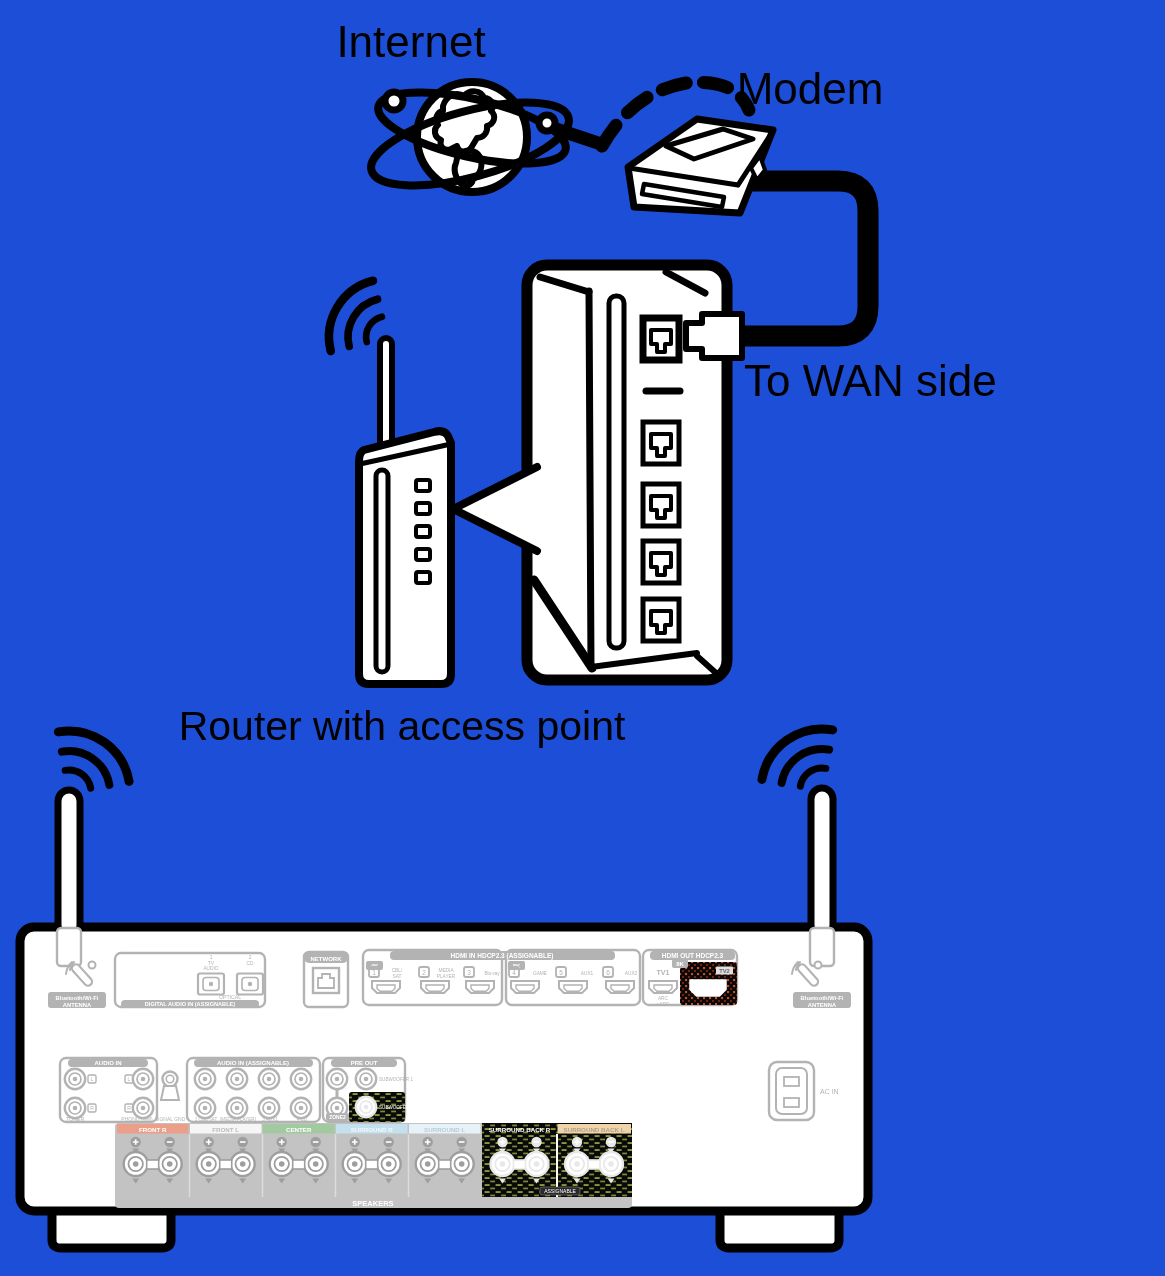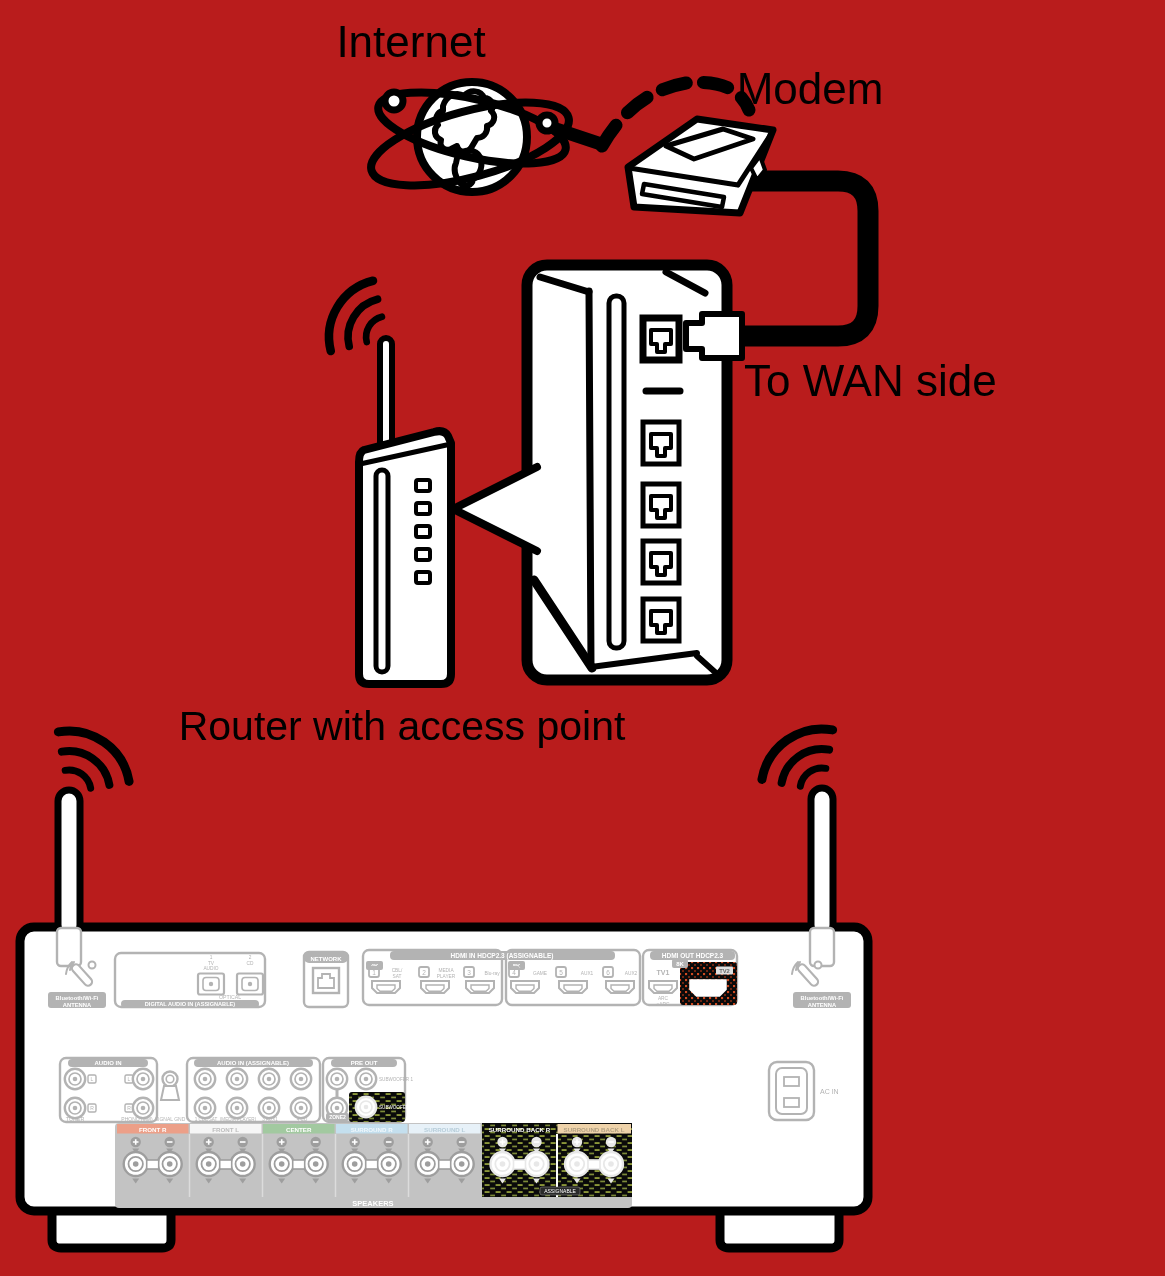--- a/index.html
+++ b/index.html
@@ -1,16 +1,16 @@
 <!DOCTYPE html>
 <html><head>
 <meta charset="utf-8">
 <style>
   html,body { margin:0; padding:0; background:#fff; }
-  .page { width:1165px; height:1276px; position:relative; background:#b91c1c; }
+  .page { width:1165px; height:1276px; position:relative; background:#1d4ed8; }
   svg { font-family:"Liberation Sans", sans-serif; }
   text { text-anchor:middle; }
   .st { text-anchor:start; }
   .k  { stroke:#000; fill:none; stroke-linecap:round; stroke-linejoin:round; }
   .kf { stroke:#000; fill:#fff; stroke-linecap:round; stroke-linejoin:round; }
   .g  { stroke:#b3b3b3; fill:#fff; }
   .gn { stroke:#b3b3b3; fill:none; }
   .gf { fill:#b3b3b3; stroke:none; }
   .gt { fill:#b3b3b3; }
   .big { font-size:44px; fill:#000; }

